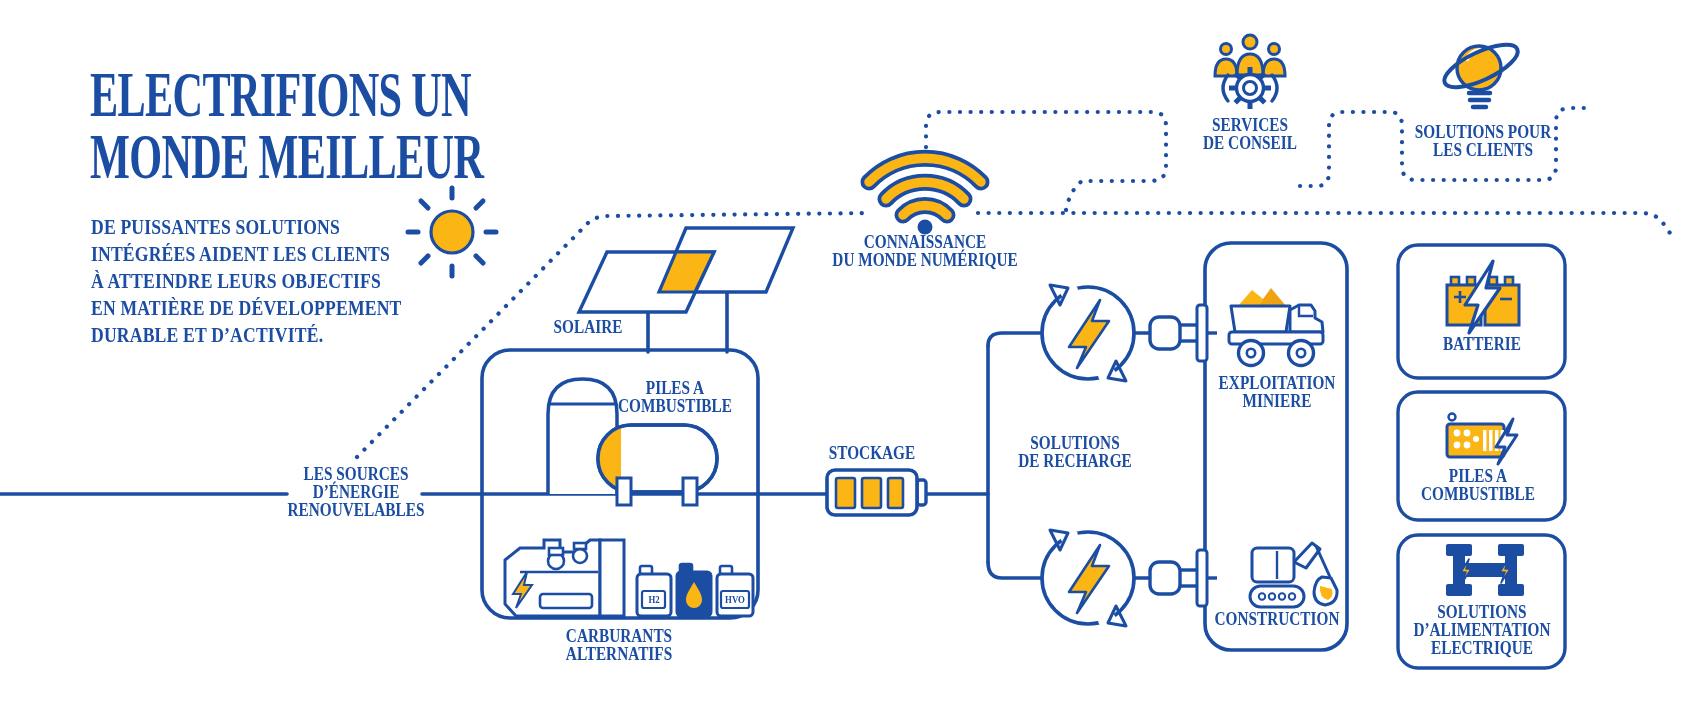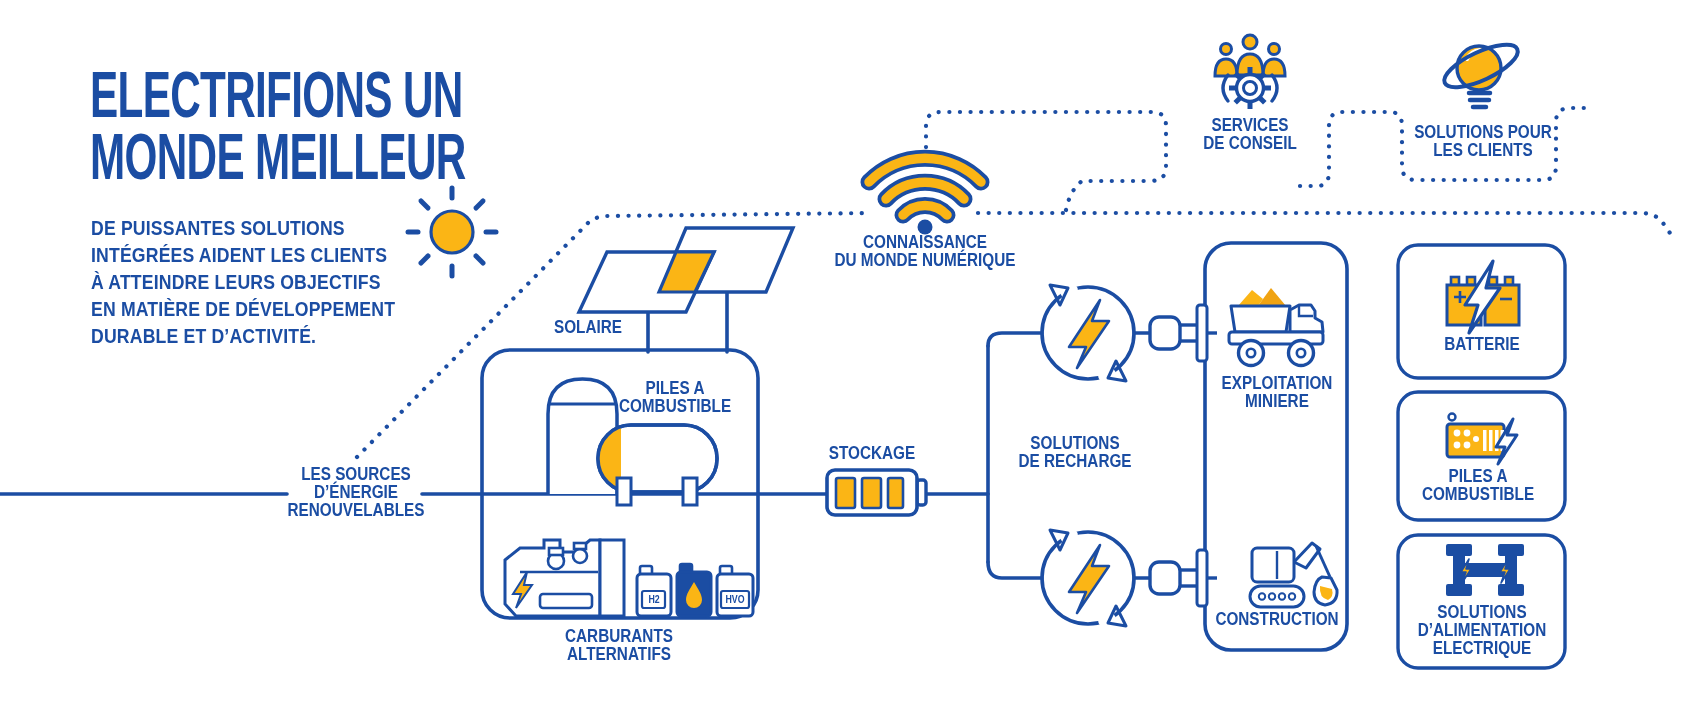--- a/index.html
+++ b/index.html
@@ -1,18 +1,18 @@
 <!DOCTYPE html>
 <html style="--blue: #1B4DA3; --yellow: #FBB515; --yellow2: #F0A312;"><head>
 <meta charset="utf-8">
 <style>
   :root{ --blue:#1B4DA3; --yellow:#FBB515; --yellow2:#F0A312; }
   html,body{margin:0;padding:0;background:#fff;}
   .stage{position:relative;width:1700px;height:725px;background:#fff;overflow:hidden;
-         font-family:Liberation Sans, sans-serif;}
+         font-family:Liberation Serif, serif;}
   svg.layer{position:absolute;left:0;top:0;}
   
   .sB{stroke:var(--blue);} .fW{fill:#fff;} .fN{fill:none;} .fB{fill:var(--blue);}
   .fY{fill:var(--yellow);} .fY2{fill:var(--yellow2);}
   .dotted{fill:none;stroke:var(--blue);stroke-width:4.2;stroke-linecap:round;
           stroke-dasharray:0.1 10.5;}
   
   .lbl{position:absolute;color:var(--blue);font-weight:bold;text-align:center;
        font-size:18px;line-height:18px;white-space:nowrap;letter-spacing:0;
        transform:translateX(-50%) scale(0.85,1);}

